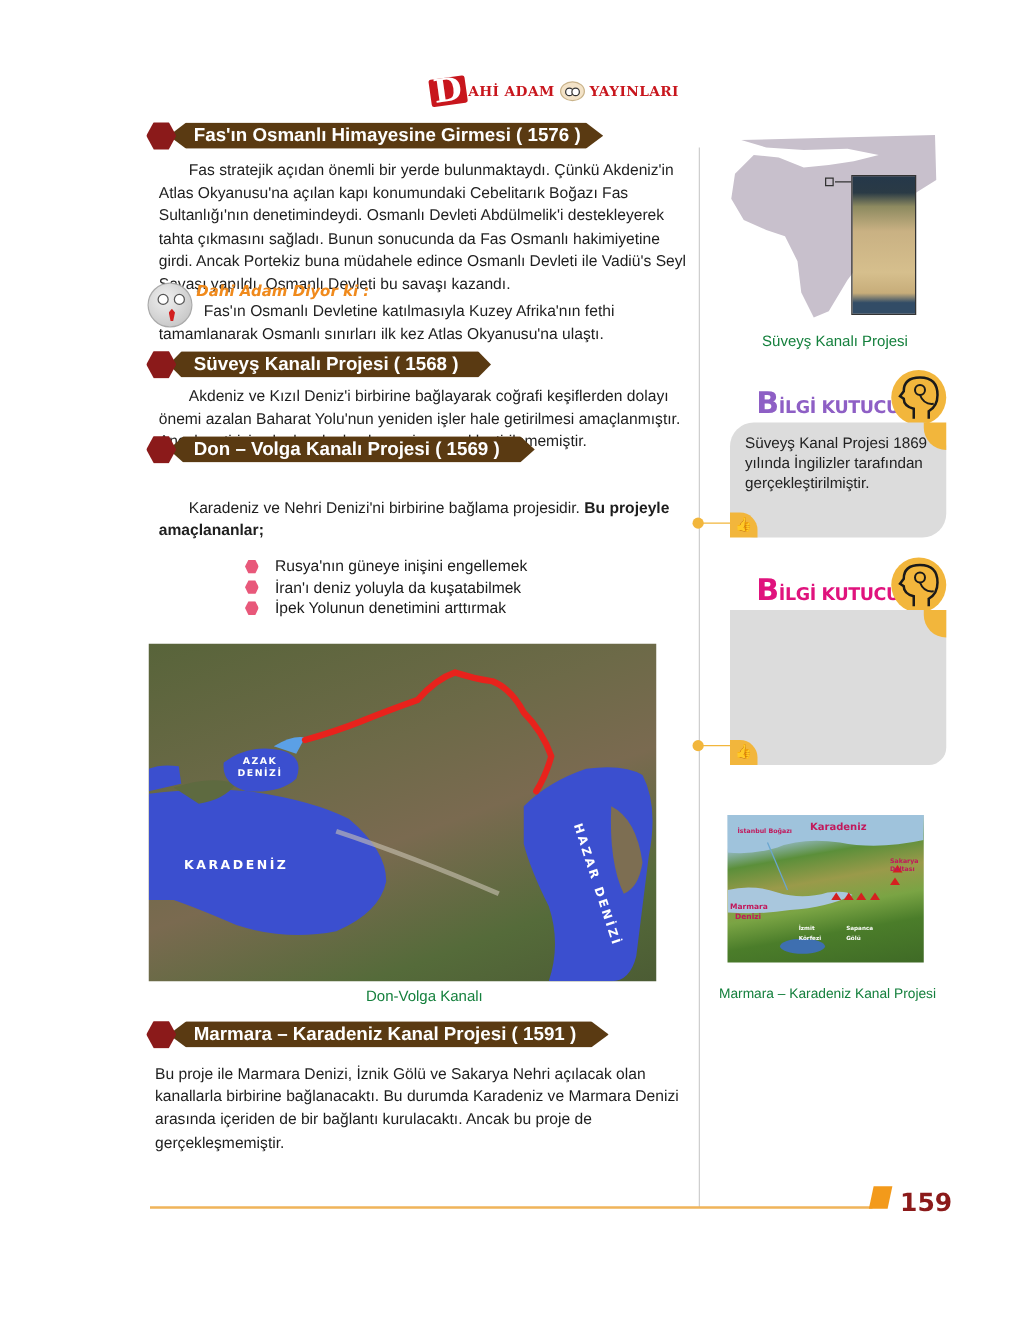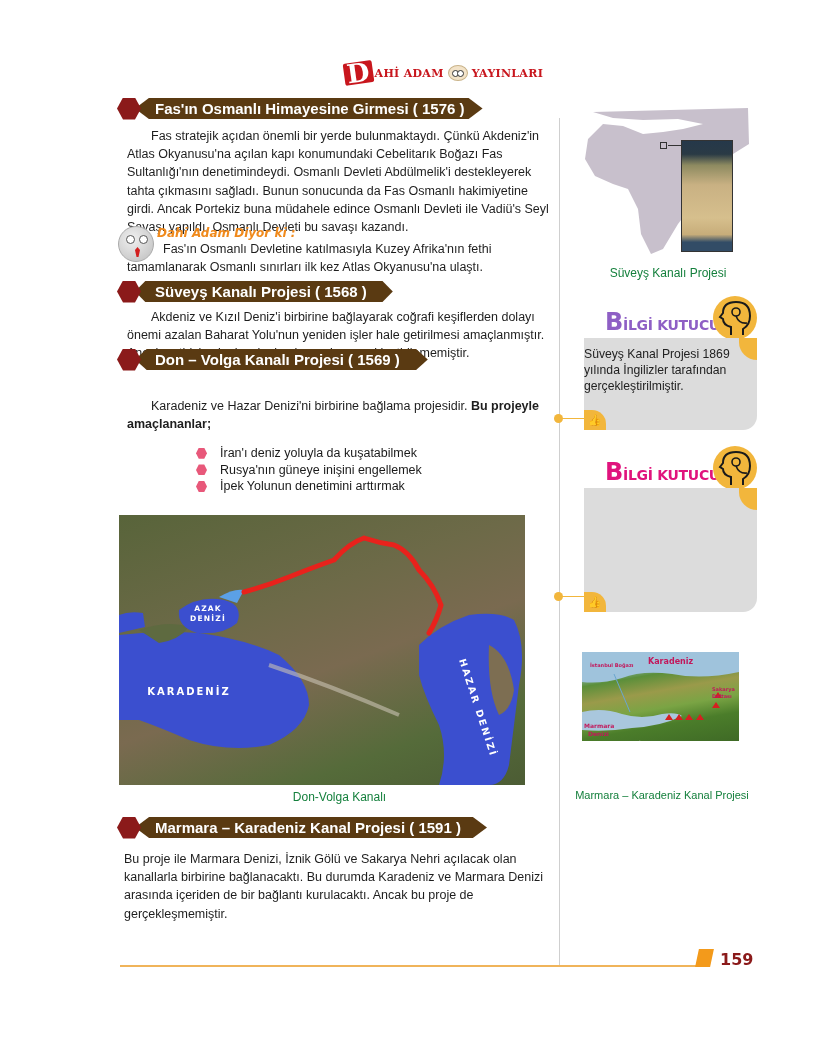--- a/index.html
+++ b/index.html
@@ -45,26 +45,26 @@
   .info .title { position: absolute; left: 21px; bottom: 2px; font-family: "DejaVu Sans", sans-serif; font-weight: bold; font-size: 14px; letter-spacing: -0.3px; }
   .info .title .cap { font-size: 24px; }
   .info .head-icon { position: absolute; right: 0; top: -6px; width: 44px; height: 44px; border-radius: 50%; background: #f2b63c; }
   .info .head-icon svg { position: absolute; left: 4px; top: 3px; }
   .info .box { position: relative; background: #dcdcdc; border-radius: 0 0 14px 0; padding: 6px 10px 10px 10px; font-size: 12.2px; line-height: 16.2px; color: #222; }
   .info .box .corner { position: absolute; right: 0; top: 0; width: 18px; height: 22px; background: #f2b63c; border-bottom-left-radius: 18px; }
   .info .thumb { position: absolute; left: 0; bottom: 0; width: 22px; height: 20px; background: #f2b63c; border-top-right-radius: 14px; display: flex; align-items: center; justify-content: center; font-size: 11px; color: #1a1a1a; }
   .info .connector { position: absolute; left: -26px; height: 1px; background: #f2b63c; width: 26px; }
   .info .connector .knob { position: absolute; left: -4px; top: -4px; width: 9px; height: 9px; border-radius: 50%; background: #f2b63c; }
 
-  .marmara-map { position: absolute; left: 582px; top: 652px; width: 157px; height: 89px; overflow: hidden; background: linear-gradient(170deg, #8fb7d4 0%, #9dc0d8 18%, #5b8f3a 30%, #9a9a4a 45%, #7aa444 60%, #4b7d2a 75%, #3f6a26 100%); padding-left: 44px; }
+  .marmara-map { position: absolute; left: 582px; top: 652px; width: 157px; height: 118px; overflow: hidden; background: linear-gradient(170deg, #8fb7d4 0%, #9dc0d8 18%, #5b8f3a 30%, #9a9a4a 45%, #7aa444 60%, #4b7d2a 75%, #3f6a26 100%); padding-left: 44px; }
   .marmara-map .label { position: absolute; font-family: "DejaVu Sans", sans-serif; font-weight: bold; color: #c2185b; line-height: 8px; }
 
   .footer-line { position: absolute; left: 120px; top: 965px; width: 578px; height: 2px; background: #f0b45a; }
   .page-tab { position: absolute; left: 697px; top: 949px; width: 15px; height: 18px; background: #f39a1b; transform: skewX(-12deg); }
-  .page-num { position: absolute; left: 720px; top: 950px; font-size: 16px; font-weight: bold; color: #8b1a1a; font-family: "DejaVu Sans", sans-serif; }
+  .page-num { position: absolute; left: 720px; top: 950px; font-size: 20px; font-weight: bold; color: #8b1a1a; font-family: "DejaVu Sans", sans-serif; }
 </style>
 </head>
 <body>
 
 <div class="brand">
   <span class="d-big">D</span>
   <span class="w1">AHİ ADAM</span>
   <span class="face"></span>
   <span class="w1">YAYINLARI</span>
 </div>
@@ -90,30 +90,30 @@
 <div class="sec-head" style="top:280px;">
   <span class="hex"></span>
   <span class="bar" style="padding-right:26px;text-align:right;">Süveyş Kanalı Projesi ( 1568 )</span>
 </div>
 <p class="para" style="left:127px; top:308px; width:432px;"><span class="indent"></span><span>Akdeniz ve Kızıl Deniz'i birbirine bağlayarak  coğrafi keşiflerden dolayı önemi azalan Baharat Yolu'nun yeniden işler hale getirilmesi amaçlanmıştır. Ancak getirisi çok olacak olan bu proje gerçekleştirilememiştir.</span></p>
 
 <div class="sec-head" style="top:348px;">
   <span class="hex"></span>
   <span class="bar" style="padding-right:28px;">Don – Volga Kanalı Projesi ( 1569 )</span>
 </div>
-<p class="para" style="left:127px; top:397px; width:420px;"><span class="indent"></span><span>Karadeniz ve Hazar Denizi'ni birbirine bağlama projesidir. </span><b>Bu projeyle amaçlananlar;</b></p>
+<p class="para" style="left:127px; top:397px; width:420px;"><span class="indent"></span><span>Karadeniz ve Nehri Denizi'ni birbirine bağlama projesidir. </span><b>Bu projeyle amaçlananlar;</b></p>
 
 <ul class="bullets">
   <li>
       <span class="dot"></span>
-      <span>İran'ı deniz yoluyla da kuşatabilmek</span>
+      <span>Rusya'nın güneye inişini engellemek</span>
     </li>
   <li>
       <span class="dot"></span>
-      <span>Rusya'nın güneye inişini engellemek</span>
+      <span>İran'ı deniz yoluyla da kuşatabilmek</span>
     </li>
   <li>
       <span class="dot"></span>
       <span>İpek Yolunun denetimini arttırmak</span>
     </li>
 </ul>
 
 <div class="map-don">
   <svg width="441" height="270" viewBox="0 0 441 270">
 
@@ -160,21 +160,21 @@
   <div class="title-row">
     <div class="title" style="color:#8e5fc5;"><span class="cap">B</span><span>İLGİ KUTUCUĞU</span></div>
     <div class="head-icon">
       <svg width="36" height="38" viewBox="0 0 36 38">
           <path d="M14 36 L14 28 Q 6 26 6 20 L 3 18 L 6 14 Q 6 3 19 3 Q 33 3 33 17 Q 33 26 26 30 L 26 36" stroke="#1a1a1a" stroke-width="2" fill="none"></path>
           <circle cx="19" cy="13" r="4" stroke="#1a1a1a" stroke-width="1.6" fill="none"></circle>
           <path d="M19 17 Q 22 25 30 24" stroke="#1a1a1a" stroke-width="1.6" fill="none"></path>
         </svg>
     </div>
   </div>
-  <div class="box" style="min-height:92px; padding:8px 12px 26px 0;">
+  <div class="box" style="min-height:92px; padding:8px 12px 26px 12px;border-radius:19px;">
     <div class="corner"></div>
     <span>Süveyş Kanal Projesi 1869 yılında İngilizler tarafından gerçekleştirilmiştir.</span>
     <div class="thumb">👍</div>
   </div>
   <div class="connector" style="top:116px;">
       <span class="knob"></span>
     </div>
 </div>
 
 <div class="info" style="top:452px;">

